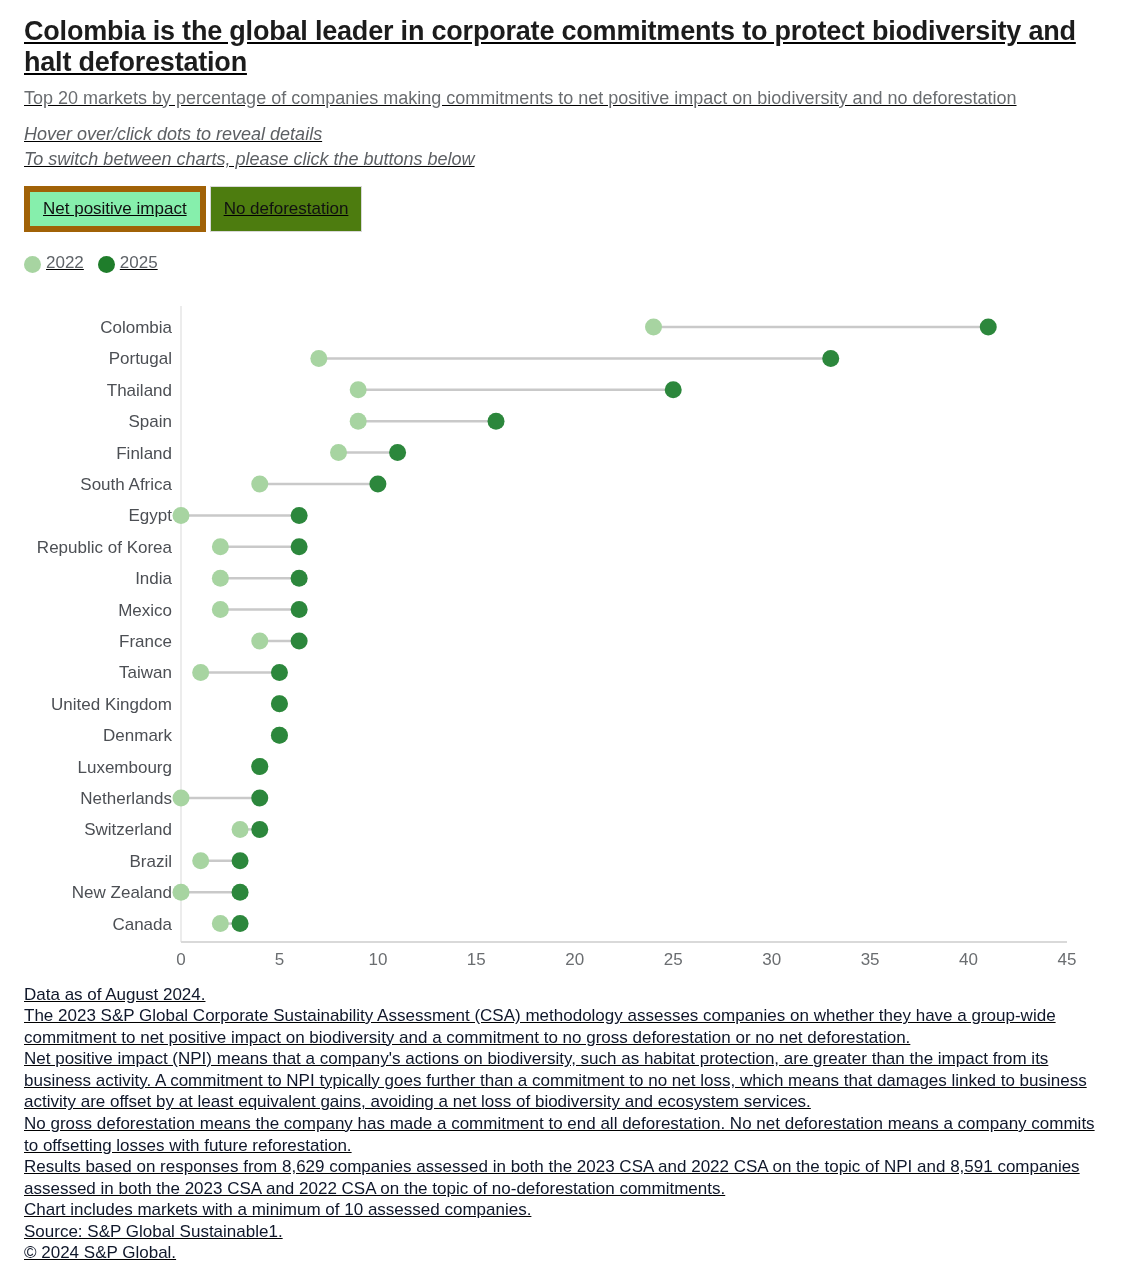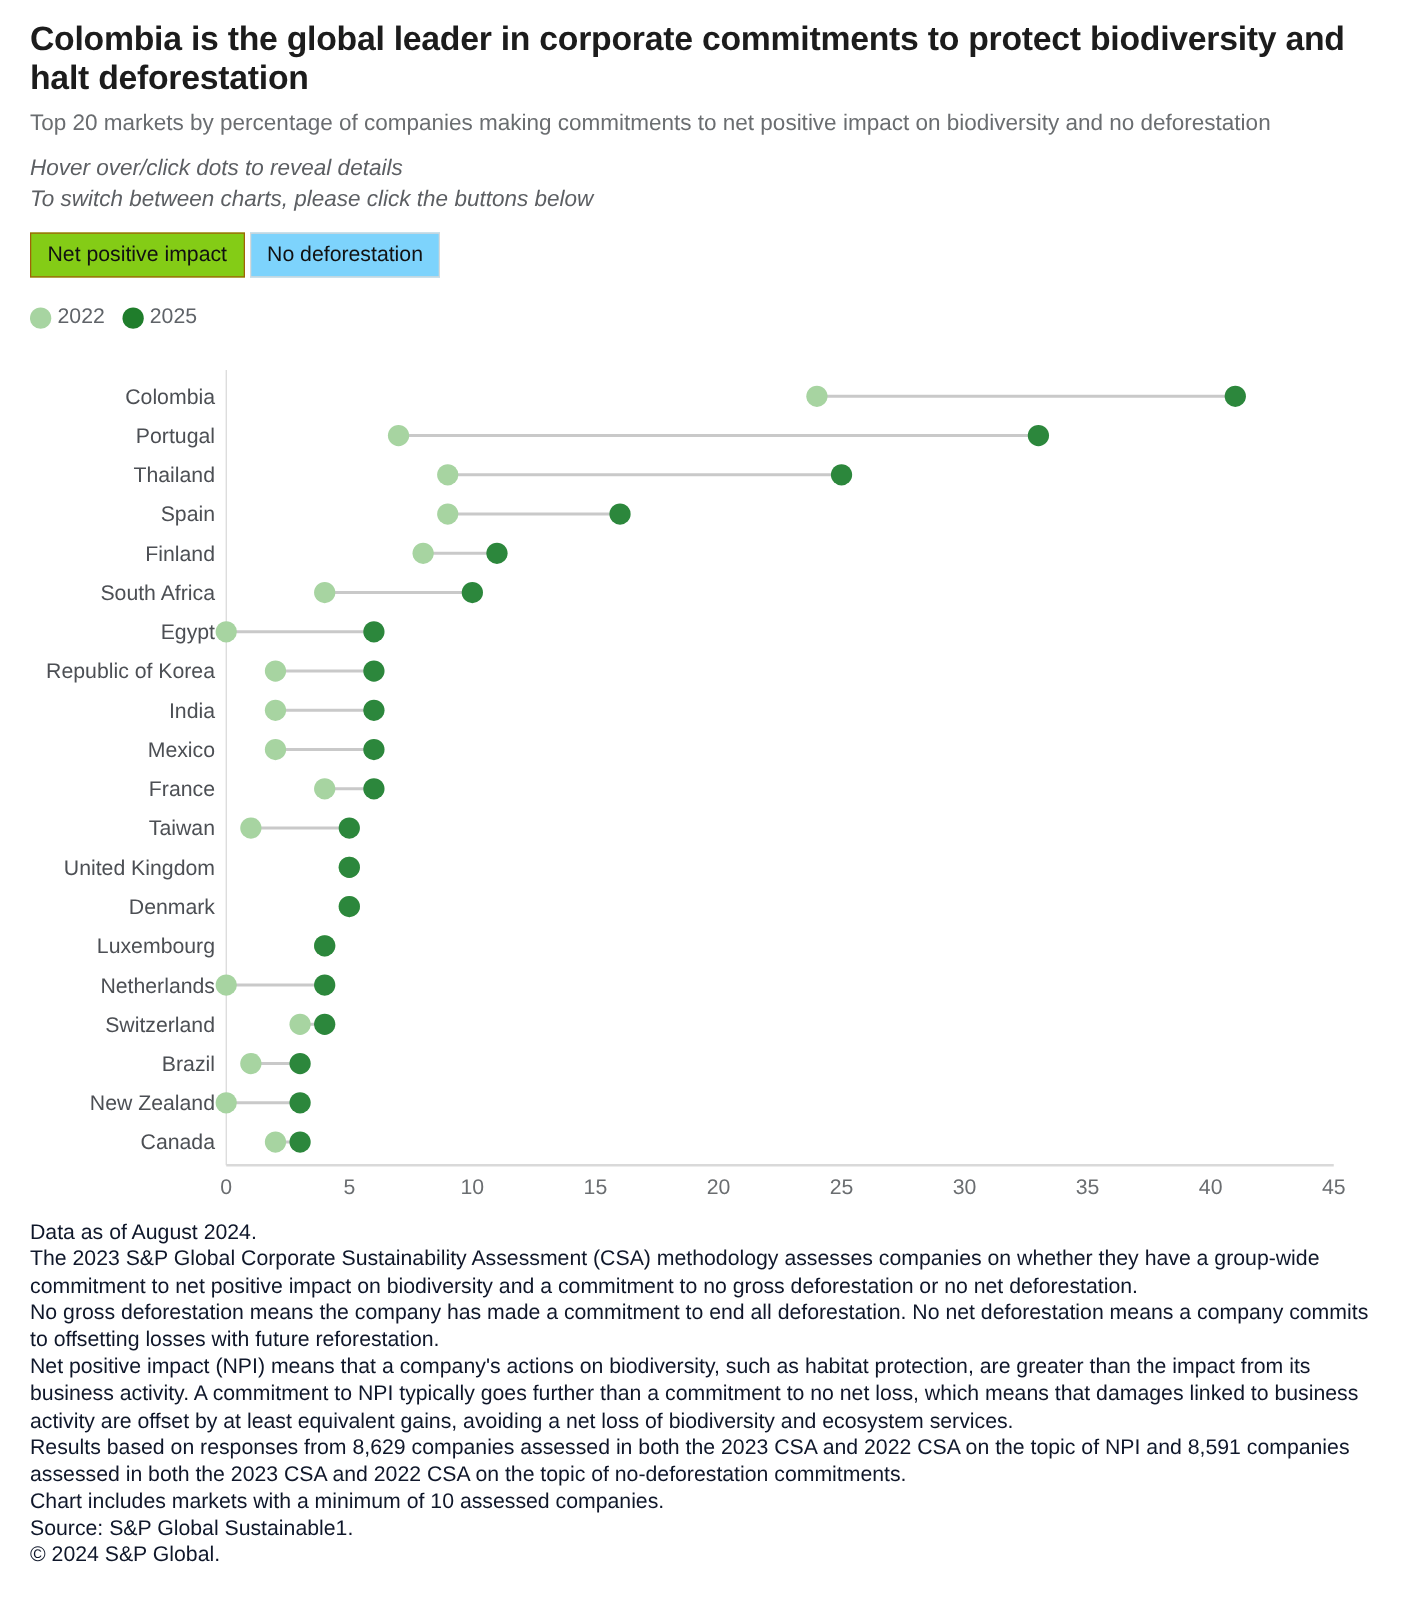--- a/index.html
+++ b/index.html
@@ -7,20 +7,21 @@
     padding: 0;
     background: #ffffff;
     font-family: "Liberation Sans", "DejaVu Sans", sans-serif;
   }
   .page {
     width: 1124px;
     height: 1280px;
     box-sizing: border-box;
     padding: 16px 24px 0 24px;
     overflow: hidden;
+    text-decoration: underline;
   }
   h1.chart-title {
     margin: 0;
     max-width: 1080px;
     font-size: 27px;
     line-height: 1.14;
     font-weight: bold;
     color: #1c1c1c;
     letter-spacing: -0.2px;
   }
@@ -45,25 +46,25 @@
     gap: 4px;
   }
   .toggle-btn {
     font-family: inherit;
     font-size: 17px;
     color: #111111;
     padding: 7px 13px;
     cursor: pointer;
   }
   .toggle-btn.active {
-    background: #84cc16;
-    border: 1px solid #a16207;
+    background: #86efac;
+    border: 6px solid #a16207;
   }
   .toggle-btn.inactive {
-    background: #7dd3fc;
+    background: #4d7c0f;
     border: 1px solid #d8d8d8;
   }
   .legend {
     margin-top: 21px;
     display: flex;
     align-items: center;
     gap: 14px;
   }
   .legend-item {
     display: flex;
@@ -226,21 +227,21 @@
         <text x="172" y="623.6" text-anchor="end" class="cat-label">Canada</text>
         <line x1="220.3777777777778" y1="617.6" x2="240.06666666666666" y2="617.6" stroke="#c9c9c9" stroke-width="2.5"></line>
         <circle cx="220.3777777777778" cy="617.6" r="8.5" fill="#a7d4a1"></circle>
         <circle cx="240.06666666666666" cy="617.6" r="8.5" fill="#2c873c"></circle>
       </svg>
   </div>
 
   <div class="footer">
     <p>Data as of August 2024.</p>
     <p>The 2023 S&amp;P Global Corporate Sustainability Assessment (CSA) methodology assesses companies on whether they have a group-wide commitment to net positive impact on biodiversity and a commitment to no gross deforestation or no net deforestation.</p>
+    <p>Net positive impact (NPI) means that a company's actions on biodiversity, such as habitat protection, are greater than the impact from its business activity. A commitment to NPI typically goes further than a commitment to no net loss, which means that damages linked to business activity are offset by at least equivalent gains, avoiding a net loss of biodiversity and ecosystem services.</p>
     <p>No gross deforestation means the company has made a commitment to end all deforestation. No net deforestation means a company commits to offsetting losses with future reforestation.</p>
-    <p>Net positive impact (NPI) means that a company's actions on biodiversity, such as habitat protection, are greater than the impact from its business activity. A commitment to NPI typically goes further than a commitment to no net loss, which means that damages linked to business activity are offset by at least equivalent gains, avoiding a net loss of biodiversity and ecosystem services.</p>
     <p>Results based on responses from 8,629 companies assessed in both the 2023 CSA and 2022 CSA on the topic of NPI and 8,591 companies assessed in both the 2023 CSA and 2022 CSA on the topic of no-deforestation commitments.</p>
     <p>Chart includes markets with a minimum of 10 assessed companies.</p>
     <p>Source: S&amp;P Global Sustainable1.</p>
     <p>© 2024 S&amp;P Global.</p>
   </div>
 
 </div>
 
 </body></html>

